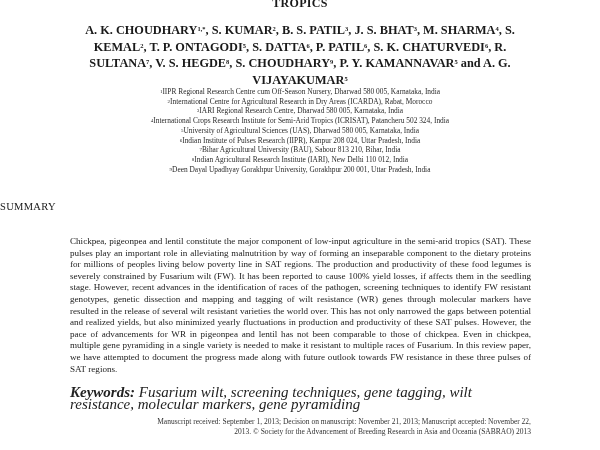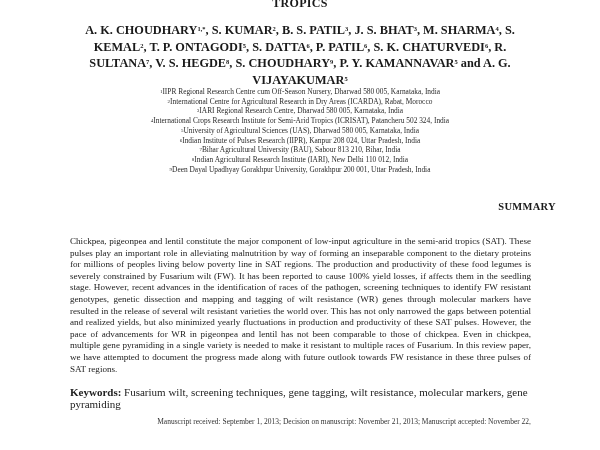--- a/index.html
+++ b/index.html
@@ -7,26 +7,26 @@
          font-family:"Liberation Serif", "DejaVu Serif", serif; color:#1a1a1a; }
   .page { position:absolute; left:0; top:0; width:600px; height:450px; }
   .title-frag { position:absolute; top:-4px; left:0; width:600px; text-align:center;
          font-weight:bold; font-size:12px; letter-spacing:0.3px; }
   .authors { position:absolute; top:22px; left:75px; width:450px; text-align:center;
          font-weight:bold; font-size:12.3px; line-height:16.5px; }
   .authors sup { font-size:6.5px; vertical-align:top; position:relative; top:-1px; }
   .affils { position:absolute; top:87px; left:60px; width:480px; text-align:center;
          font-size:7.4px; line-height:9.7px; color:#2a2a2a; }
   .affils sup { font-size:5px; vertical-align:top; }
-  .summary-h { position:absolute; top:201px; left:0; width:556px; text-align:right;
-         font-weight:bold; font-size:10.5px; letter-spacing:0.3px; }
+  .summary-h { position:absolute; top:201px; left:0; width:556px; text-align:left;
+         font-weight:normal; font-size:10.5px; letter-spacing:0.3px; }
   .summary { position:absolute; top:236px; left:70px; width:461px; text-align:justify;
          font-size:9.1px; line-height:11.6px; color:#222; }
   .keywords { position:absolute; top:386px; left:70px; width:461px;
-         font-size:11px; line-height:12px; color:#222; }
+         font-size:15px; line-height:12px; color:#222;font-style:italic; }
   .keywords b { font-weight:bold; }
   .manuscript { position:absolute; top:417px; left:70px; width:461px; text-align:right;
          font-size:7.5px; line-height:10px; color:#333; }
 </style>
 </head>
 <body>
 
 <div class="page">
   <div class="title-frag">TROPICS</div>
 
@@ -48,14 +48,15 @@
 
   <div class="summary">Chickpea, pigeonpea and lentil constitute the major component of low-input agriculture in the semi-arid tropics (SAT). These pulses play an important role in alleviating malnutrition by way of forming an inseparable component to the dietary proteins for millions of peoples living below poverty line in SAT regions. The production and productivity of these food legumes is severely constrained by Fusarium wilt (FW). It has been reported to cause 100% yield losses, if affects them in the seedling stage. However, recent advances in the identification of races of the pathogen, screening techniques to identify FW resistant genotypes, genetic dissection and mapping and tagging of wilt resistance (WR) genes through molecular markers have resulted in the release of several wilt resistant varieties the world over. This has not only narrowed the gaps between potential and realized yields, but also minimized yearly fluctuations in production and productivity of these SAT pulses. However, the pace of advancements for WR in pigeonpea and lentil has not been comparable to those of chickpea. Even in chickpea, multiple gene pyramiding in a single variety is needed to make it resistant to multiple races of Fusarium. In this review paper, we have attempted to document the progress made along with future outlook towards FW resistance in these three pulses of SAT regions.</div>
 
   <div class="keywords">
     <b>Keywords:</b>
     <span>Fusarium wilt, screening techniques, gene tagging, wilt resistance, molecular markers, gene pyramiding</span>
   </div>
 
   <div class="manuscript">
     <div>Manuscript received: September 1, 2013; Decision on manuscript: November 21, 2013; Manuscript accepted: November 22,</div>
+    <div>2013. © Society for the Advancement of Breeding Research in Asia and Oceania (SABRAO) 2013</div>
   </div>
 </div>
 
 </body></html>

